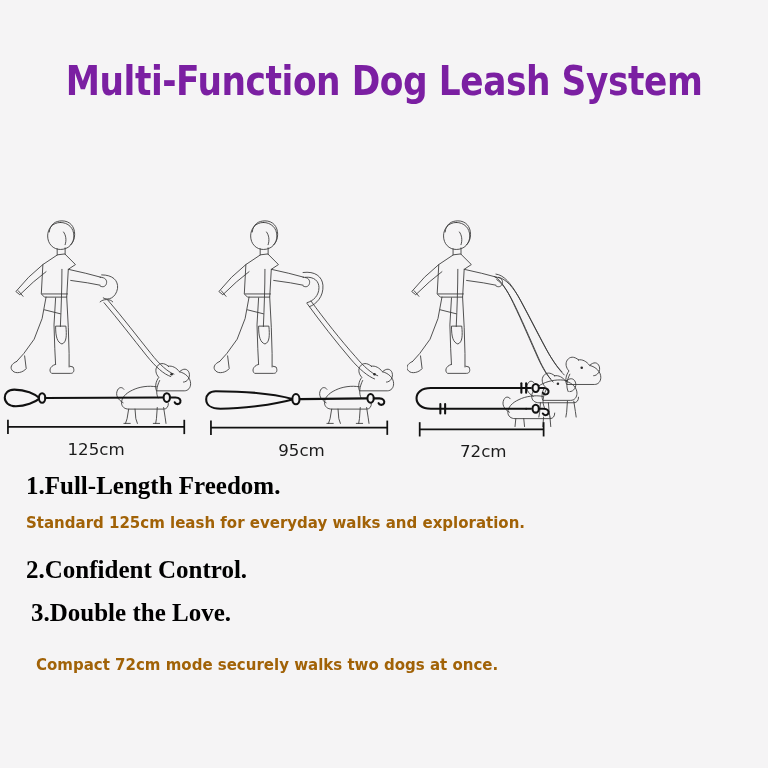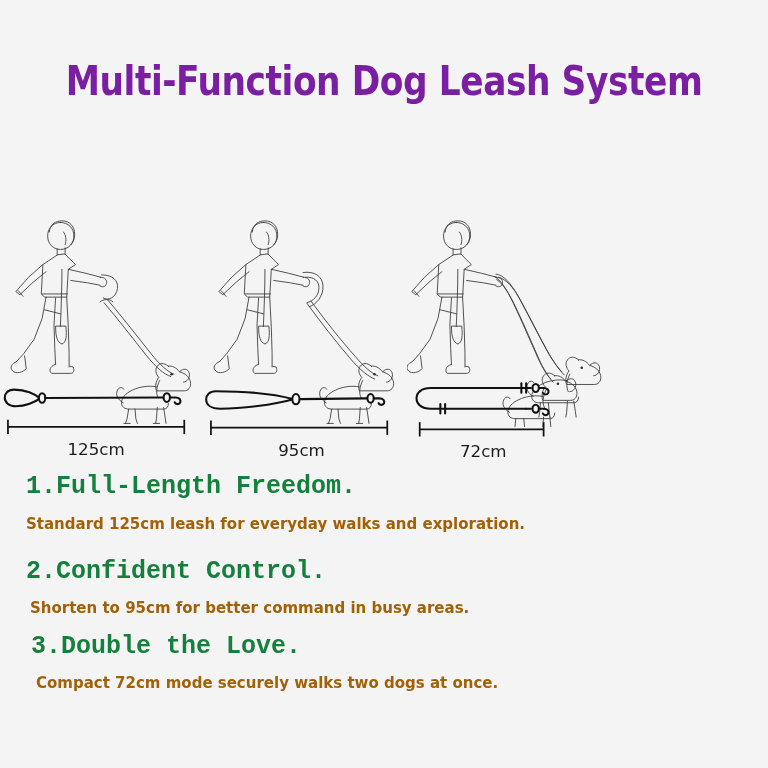--- a/index.html
+++ b/index.html
@@ -63,42 +63,42 @@
   
   #features {
     position: absolute;
     top: 472px;
     left: 0;
     width: 768px;
   }
   .feature { position: relative; }
 
   .f-head {
-    font-family: Liberation Mono, monospace;
+    font-family: Liberation Serif, serif;
     font-weight: bold;
-    color: #15803d;
+    color: #000000;
     white-space: nowrap;
   }
   .f-body {
     font-family: "DejaVu Sans", sans-serif;
     font-weight: bold;
     color: #a16207;
     white-space: nowrap;
   }
 
   .feature.f1 .f-head { font-size: 25px; margin-left: 26px; }
   .feature.f1 .f-body { font-size: 15px; margin-left: 26px; margin-top: 14px; }
 
   .feature.f2 { margin-top: 24px; }
   .feature.f2 .f-head { font-size: 25px; margin-left: 26px; }
   .feature.f2 .f-body { font-size: 15px; margin-left: 30px; margin-top: 13px; }
 
   .feature.f3 { margin-top: 15px; }
   .feature.f3 .f-head { font-size: 25px; margin-left: 31px; }
-  .feature.f3 .f-body { font-size: 15px; margin-left: 36px; margin-top: 13px; }
+  .feature.f3 .f-body { font-size: 15px; margin-left: 36px; margin-top: 29px; }
 
   .dim-label {
     font-family: "DejaVu Sans", sans-serif;
     font-size: 21px;
     fill: #1a1a1a;
     letter-spacing: 0px;
   }
   .ln-thin { fill: none; stroke: #3a3a3a; stroke-width: 1.1; stroke-linecap: round; stroke-linejoin: round; }
   .leash { fill: none; stroke: #111111; stroke-width: 2.6; stroke-linecap: round; stroke-linejoin: round; }
   .leash-fill { fill: #f5f4f5; stroke: #111111; stroke-width: 2.6; stroke-linejoin: round; }
@@ -340,21 +340,20 @@
 
   <div id="features">
 
     <div class="feature f1">
       <div class="f-head">1.Full-Length Freedom.</div>
       <div class="f-body">Standard 125cm leash for everyday walks and exploration.</div>
     </div>
 
     <div class="feature f2">
       <div class="f-head">2.Confident Control.</div>
-      <div class="f-body">Shorten to 95cm for better command in busy areas.</div>
     </div>
 
     <div class="feature f3">
       <div class="f-head">3.Double the Love.</div>
       <div class="f-body">Compact 72cm mode securely walks two dogs at once.</div>
     </div>
 
   </div>
 
 </div>

